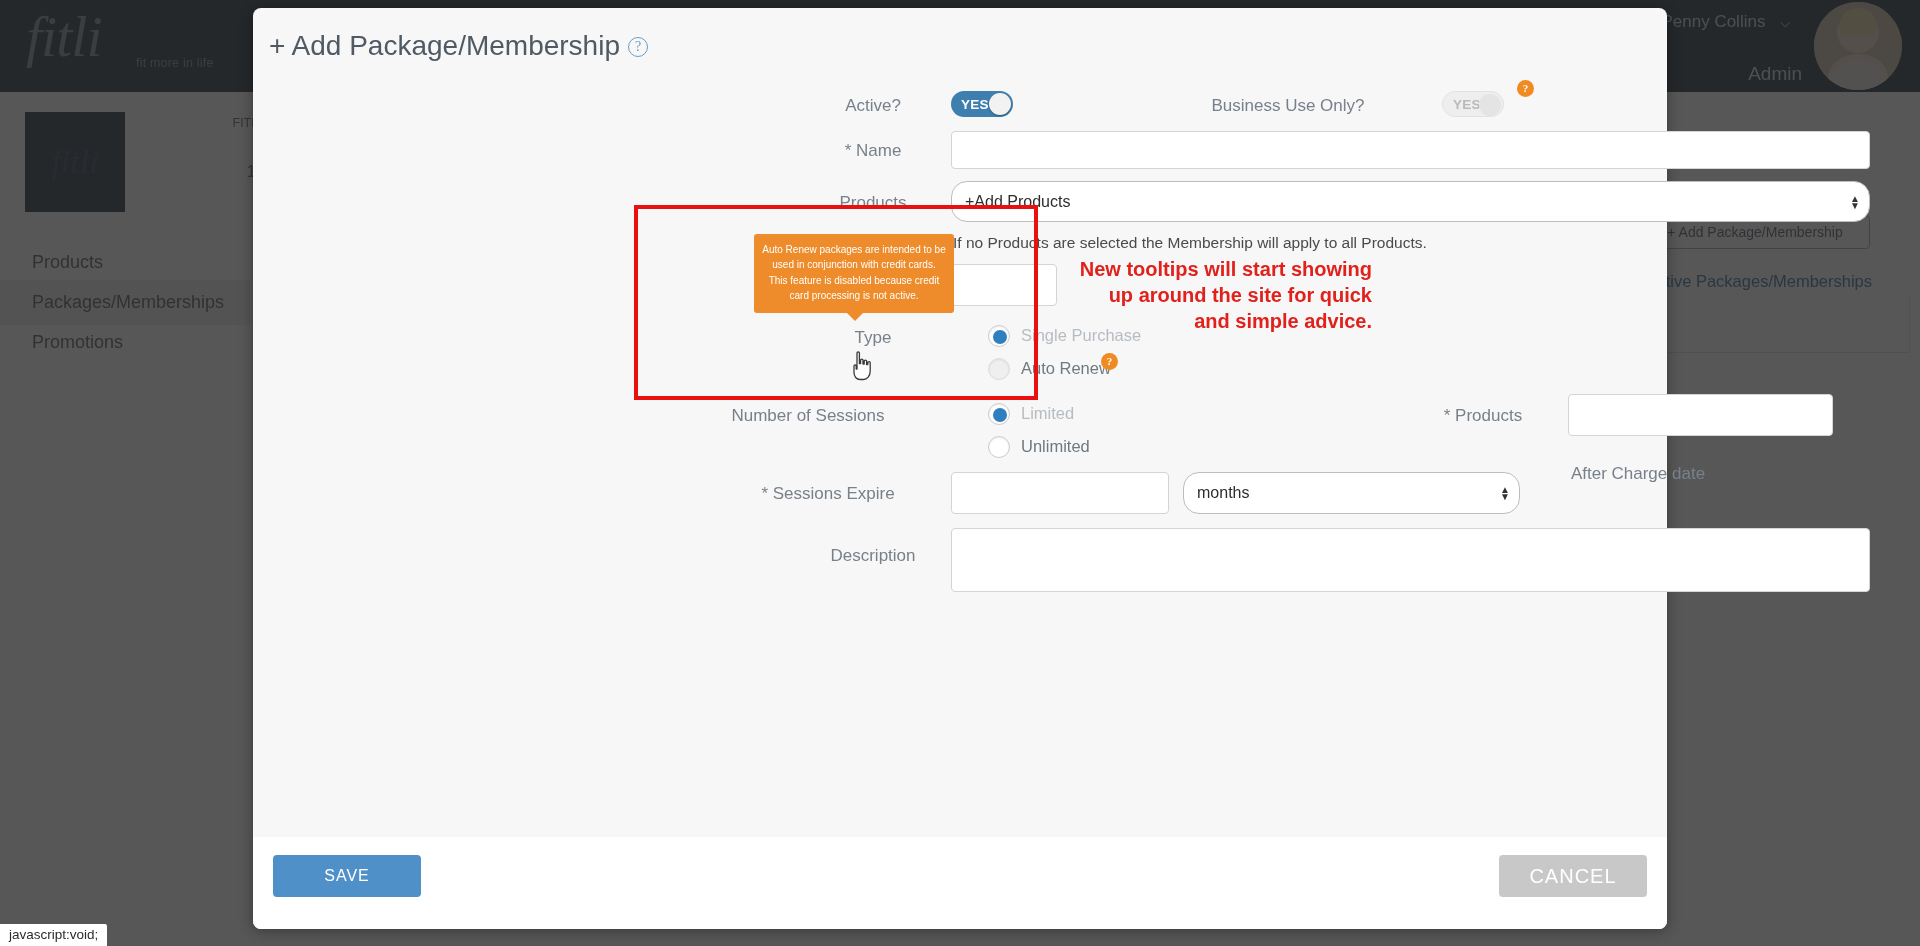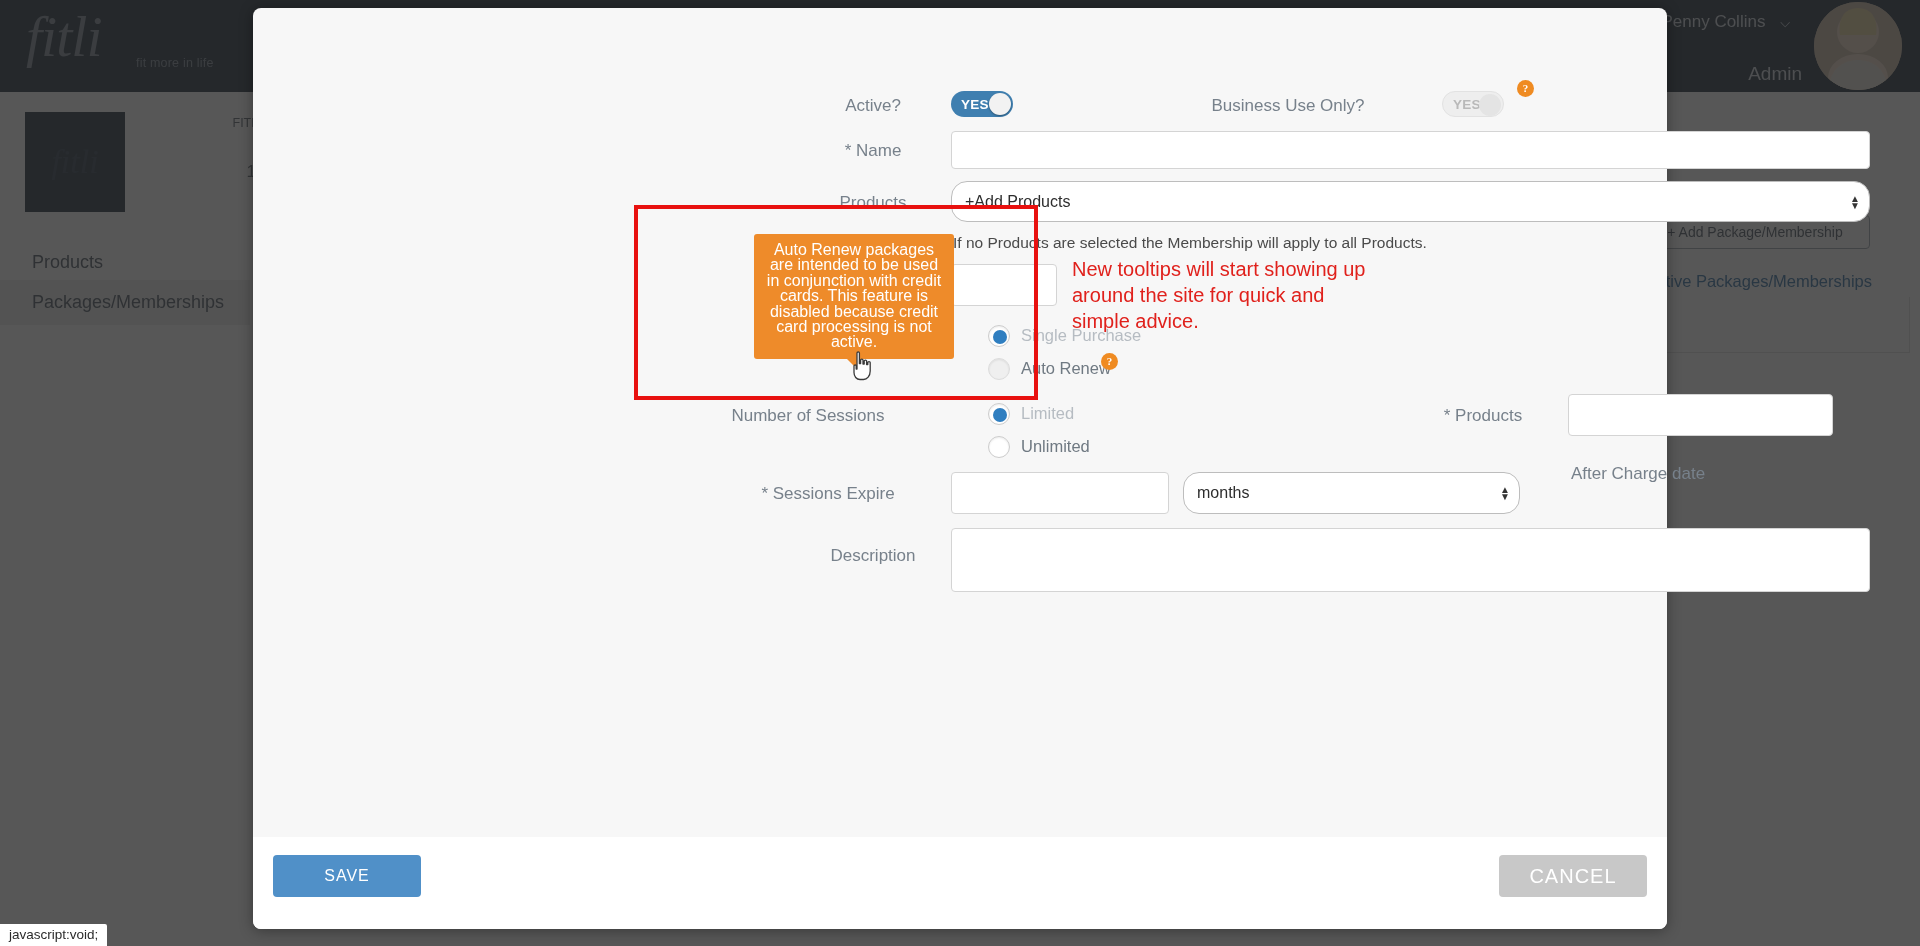--- a/index.html
+++ b/index.html
@@ -192,21 +192,21 @@
     background: #ef8b22; color: #ffffff; font-size: 11px; font-weight: bold;
     text-align: center; line-height: 17px;
     font-family: "Liberation Serif", serif;
   }
 
   
   #tooltip {
     position: absolute; left: 754px; top: 234px;
     width: 200px; padding: 8px 8px 9px 8px;
     background: #ee8b2a; border-radius: 3px;
-    color: #ffffff; font-size: 16px; line-height: 15.4px;
+    color: #ffffff; font-size: 10px; line-height: 15.4px;
     text-align: center;
     z-index: 30;
   }
   #tooltip::after {
     content: ""; position: absolute; left: 50%; bottom: -8px;
     margin-left: -8px; width: 0; height: 0;
     border-left: 9px solid transparent; border-right: 9px solid transparent;
     border-top: 9px solid #ee8b2a;
   }
 
@@ -216,22 +216,23 @@
   
   #red-box {
     position: absolute; left: 634px; top: 205px;
     width: 404px; height: 195px;
     border: 4px solid #e8110f;
     z-index: 28;
   }
   #red-note {
     position: absolute; left: 1072px; top: 256px;
     width: 300px;
-    color: #e0211c; font-size: 20px; font-weight: normal; line-height: 26px;
+    color: #e0211c; font-size: 20px; font-weight: bold; line-height: 26px;
     z-index: 28;
+    text-align: right;
   }
 
   
   .modal-footer {
     position: absolute; left: 0; bottom: 0; width: 1414px; height: 92px;
     background: #ffffff; border-radius: 0 0 8px 8px; padding-left: 17px;
   }
   .btn-save {
     position: absolute; left: 20px; top: 18px;
     width: 148px; height: 42px; border-radius: 4px;
@@ -296,34 +297,40 @@
       <div>Frisco, TX 7</div>
       <div class="biz-phone">111-222-</div>
     </div>
 
     <div class="nav-item" style="top:148px">
       <span>Products</span>
     </div>
     <div class="nav-item active" style="top:188px">
       <span>Packages/Memberships</span>
     </div>
+    <div class="nav-item" style="top:228px">
+      <span>Promotions</span>
+    </div>
 
     <div class="add-pkg-btn">+ Add Package/Membership</div>
     <div class="show-inactive">Show inactive Packages/Memberships</div>
 
     <div class="tbl-head">
       <div class="tbl-head-lbl">Active</div>
     </div>
   </div>
 </div>
 
 <div id="overlay"></div>
 
 <div id="modal">
 
+  <div class="modal-title">
+    <span>+ Add Package/Membership</span><span class="title-help">?</span>
+  </div>
 
   <div class="form-area">
 
     <div class="row">
       <div class="lbl" style="left:560px; top:20px; width:120px;">Active?</div>
       <div class="switch" style="left:698px; top:15px;">
         <span class="sw-txt">YES</span>
         <span class="knob"></span>
       </div>
 

